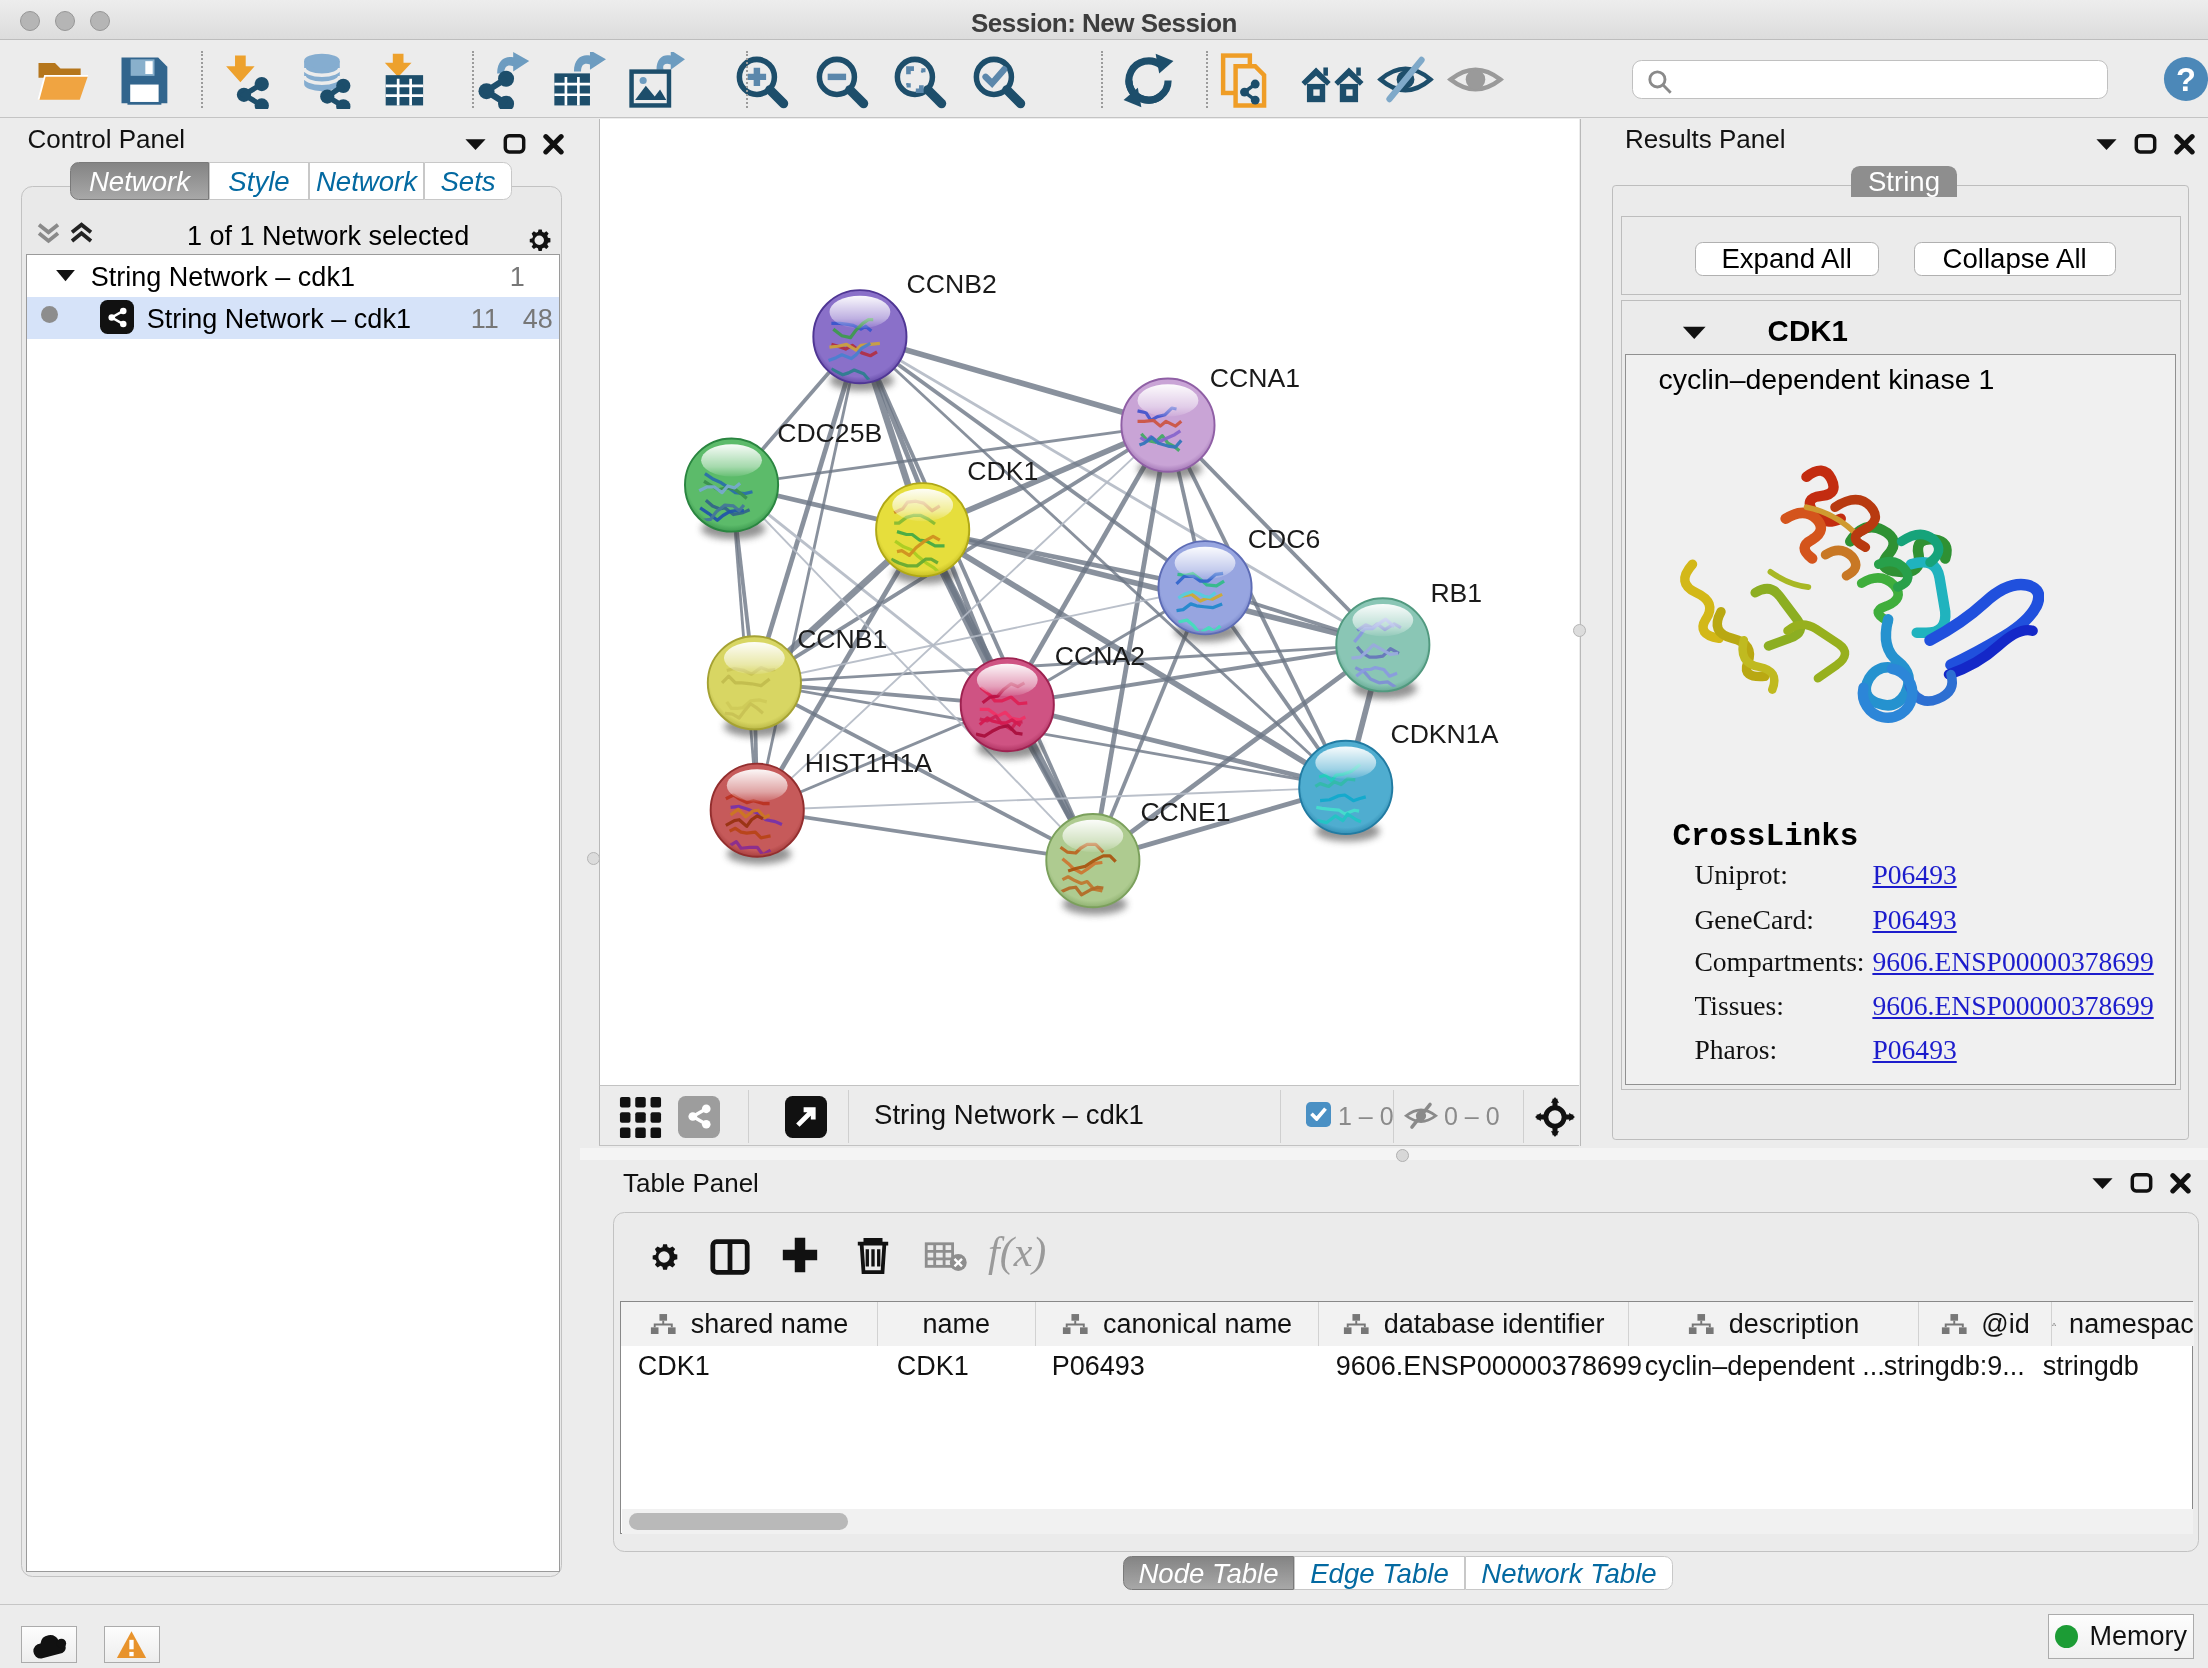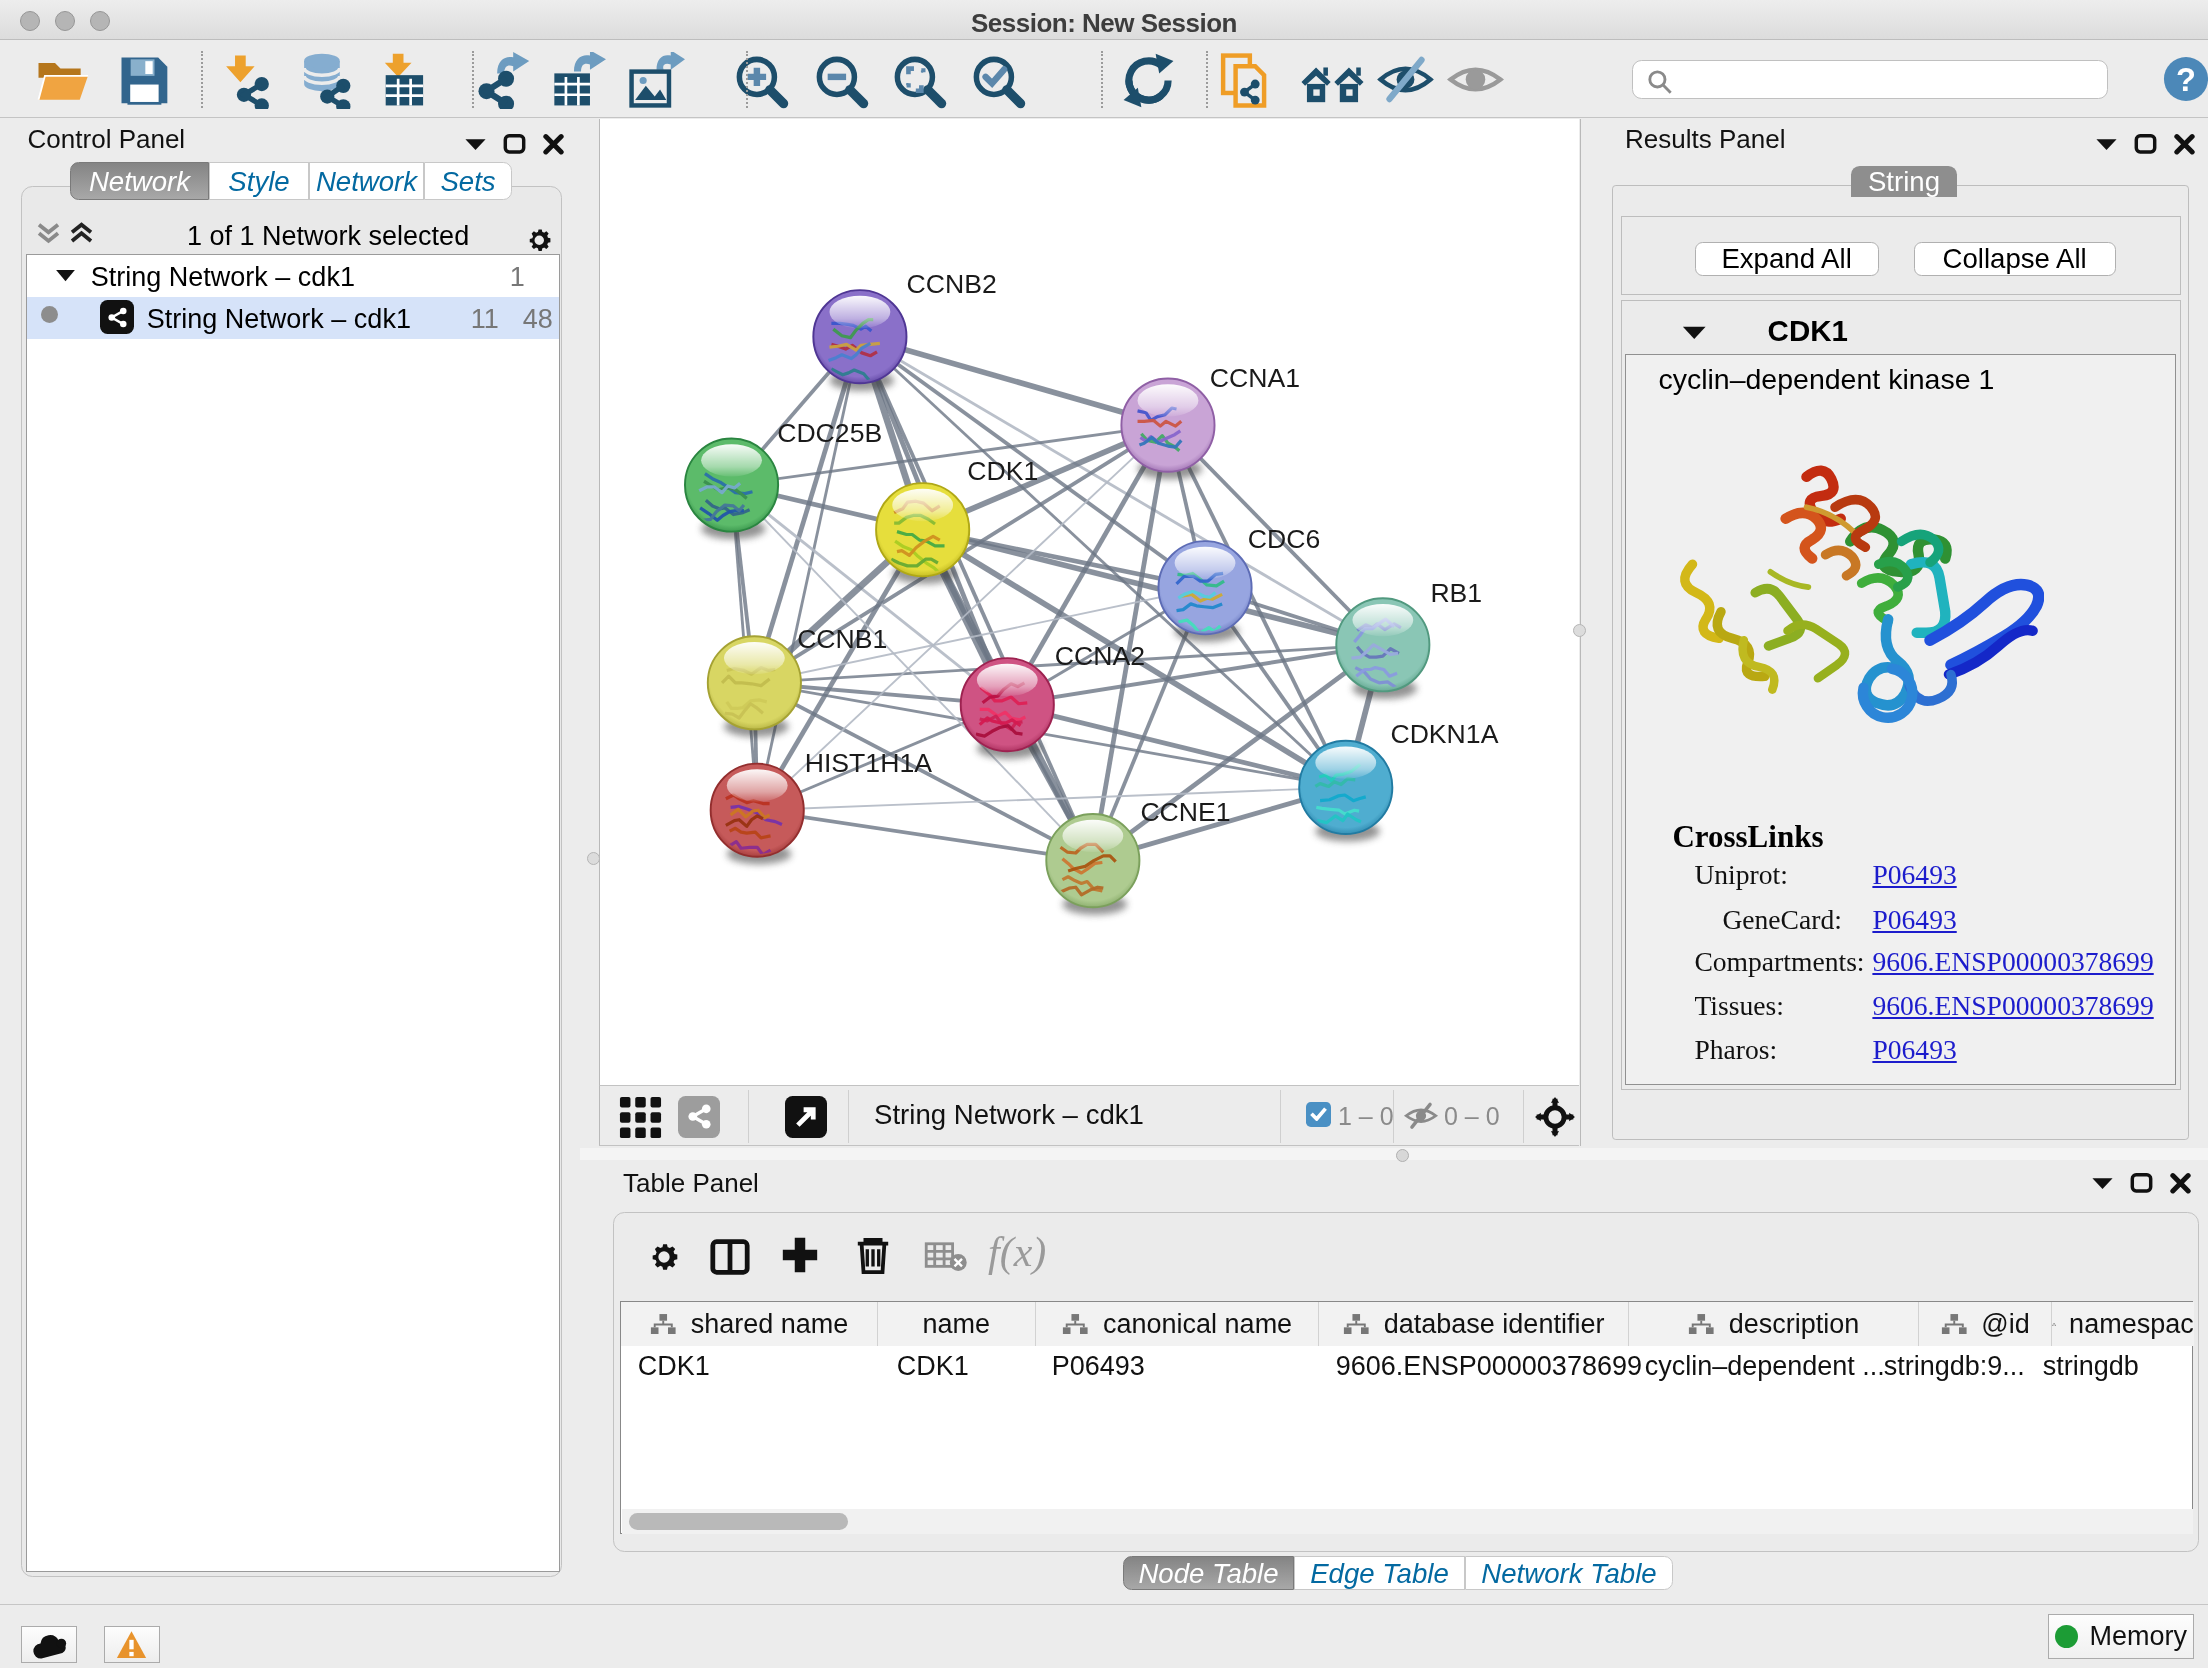--- a/index.html
+++ b/index.html
@@ -692,24 +692,24 @@
               <path d="M150 60 q30 6 52 28" stroke="#cf9a30" stroke-width="6"></path>
               <path d="M112 128 q20 14 40 16" stroke="#a8b824" stroke-width="6"></path>
               <path d="M180 60 q24 -16 38 0 q12 14 -8 24 q-18 8 2 18" stroke="#b83a10" stroke-width="10"></path>
               <path d="M226 120 q18 -8 28 6 q8 12 -8 18" stroke="#28a04a" stroke-width="10"></path>
               <path d="M84 200 q-6 24 16 28 q22 4 14 24" stroke="#c0ba20" stroke-width="9"></path>
               <path d="M130 190 q14 -12 30 -2 l24 16 q14 10 -2 22 l-20 14" stroke="#97b01e" stroke-width="9"></path>
               <path d="M210 250 a26 26 0 1 0 30 -20" stroke="#2c86d8" stroke-width="11"></path>
               <path d="M250 96 q20 -14 34 -2 q12 12 -4 24" stroke="#16a37a" stroke-width="10"></path>
             </g>
           </svg>
-          <div style="position:absolute;left:46px;top:464px;font-family:Liberation Serif, serif;font-size:31px;font-weight:bold;">CrossLinks</div>
+          <div style="position:absolute;left:46px;top:464px;font-family:Liberation Mono, monospace;font-size:31px;font-weight:bold;">CrossLinks</div>
           <div class="xrow" style="left:68px;top:504px;">Uniprot:</div>
             <div class="xrow" style="left:246px;top:504px;"><a>P06493</a></div>
-          <div class="xrow" style="left:68px;top:549px;margin-left:28px;">GeneCard:</div>
+          <div class="xrow" style="left:68px;top:549px;">GeneCard:</div>
             <div class="xrow" style="left:246px;top:549px;"><a>P06493</a></div>
           <div class="xrow" style="left:68px;top:591px;">Compartments:</div>
             <div class="xrow" style="left:246px;top:591px;"><a>9606.ENSP00000378699</a></div>
           <div class="xrow" style="left:68px;top:635px;">Tissues:</div>
             <div class="xrow" style="left:246px;top:635px;"><a>9606.ENSP00000378699</a></div>
           <div class="xrow" style="left:68px;top:679px;">Pharos:</div>
             <div class="xrow" style="left:246px;top:679px;"><a>P06493</a></div>
         </div>
       </div>
     </div>

